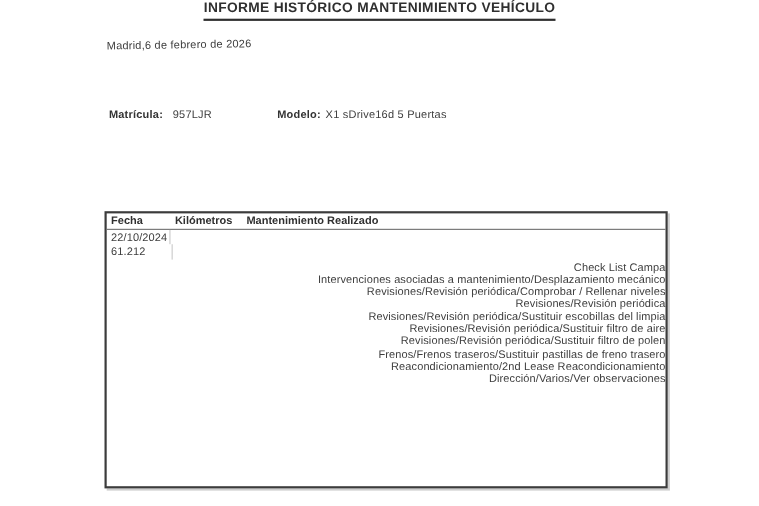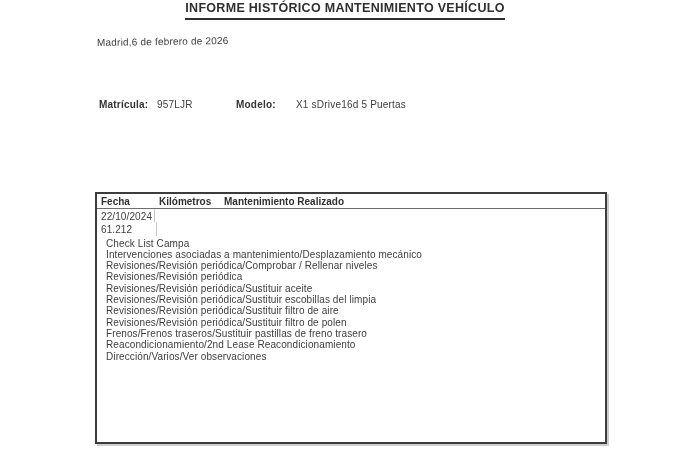--- a/index.html
+++ b/index.html
@@ -35,21 +35,21 @@
     transform-origin: left center;
     letter-spacing: 0.2px;
   }
 
   
   .vehicle-row { position: absolute; top: 99px; left: 0; width: 690px; height: 14px; font-size: 10px; }
   .v-label { position: absolute; font-weight: bold; color: #333; letter-spacing: 0.2px; }
   .v-value { position: absolute; color: #3d3d3d; letter-spacing: 0.2px; }
   .matricula-label { left: 99px; }
   .matricula-value { left: 157px; }
-  .modelo-label   { left: 236px; text-align: center; }
+  .modelo-label   { left: 252px; text-align: center; }
   .modelo-value   { left: 296px; }
 
   
   .mtable {
     position: absolute; left: 95px; top: 192px;
     width: 512px; height: 252px;
     border: 2px solid #3c3c3c;
     background: #fff;
     box-shadow: 2px 2px 0 rgba(165,165,165,0.55);
   }
@@ -62,21 +62,21 @@
   .col-fecha { width: 58px; padding-left: 4px; flex: none; }
   .col-km    { width: 60px; padding-left: 4px; flex: none; }
   .col-mant  { flex: 1; padding-left: 9px; }
   .trow {
     display: flex; align-items: stretch;
     font-size: 10px; color: #3d3d3d; flex-direction: column;
   }
   .trow .col-fecha, .trow .col-km { border-right: 1px solid #c9c9c9; }
   .cell-top { padding-top: 2px; line-height: 11.3px; letter-spacing: 0.1px; }
   .maint-list { padding-top: 2px; }
-  .maint-item { line-height: 11.3px; white-space: nowrap; letter-spacing: 0.1px; }
+  .maint-item { line-height: 11.3px; white-space: nowrap; letter-spacing: 0.1px; text-align: right; }
 </style>
 </head>
 <body>
 
 <div class="page">
 
   <div class="title-wrap">
     <span class="title">INFORME HISTÓRICO MANTENIMIENTO VEHÍCULO</span>
   </div>
 
@@ -96,21 +96,20 @@
       <div class="col-mant">Mantenimiento Realizado</div>
     </div>
     <div class="trow">
       <div class="col-fecha cell-top">22/10/2024</div>
       <div class="col-km cell-top">61.212</div>
       <div class="col-mant maint-list">
         <div class="maint-item">Check List Campa</div>
         <div class="maint-item">Intervenciones asociadas a mantenimiento/Desplazamiento mecánico</div>
         <div class="maint-item">Revisiones/Revisión periódica/Comprobar / Rellenar niveles</div>
         <div class="maint-item">Revisiones/Revisión periódica</div>
-        <div class="maint-item">Revisiones/Revisión periódica/Sustituir aceite</div>
         <div class="maint-item">Revisiones/Revisión periódica/Sustituir escobillas del limpia</div>
         <div class="maint-item">Revisiones/Revisión periódica/Sustituir filtro de aire</div>
         <div class="maint-item">Revisiones/Revisión periódica/Sustituir filtro de polen</div>
         <div class="maint-item">Frenos/Frenos traseros/Sustituir pastillas de freno trasero</div>
         <div class="maint-item">Reacondicionamiento/2nd Lease Reacondicionamiento</div>
         <div class="maint-item">Dirección/Varios/Ver observaciones</div>
       </div>
     </div>
   </div>
 

